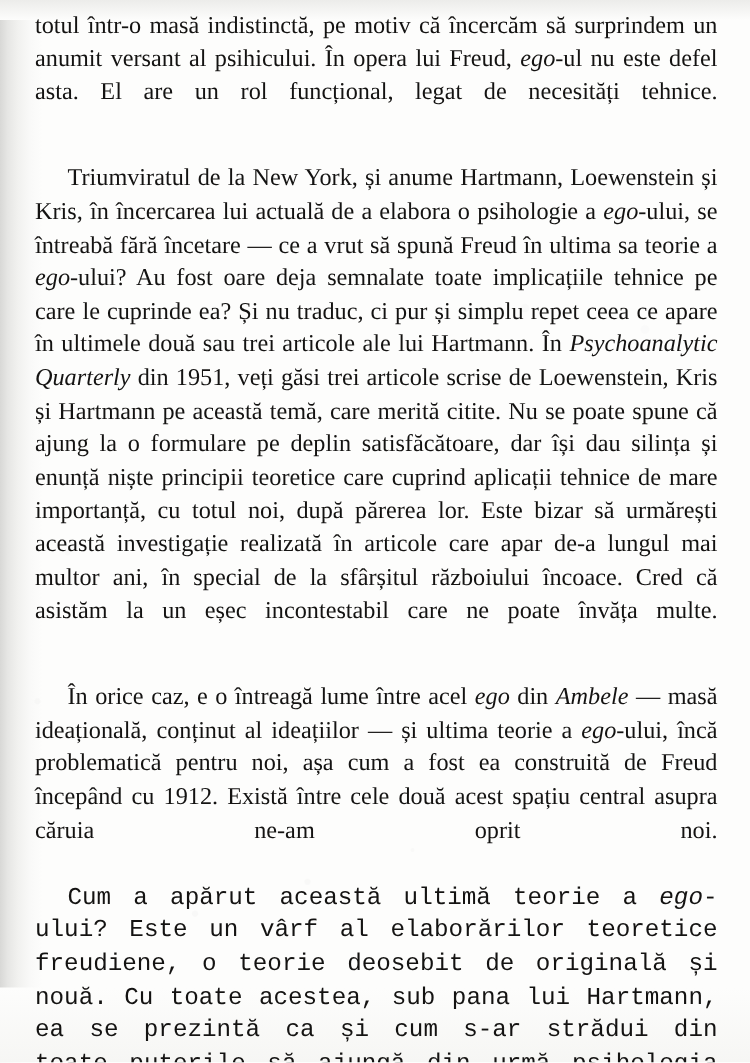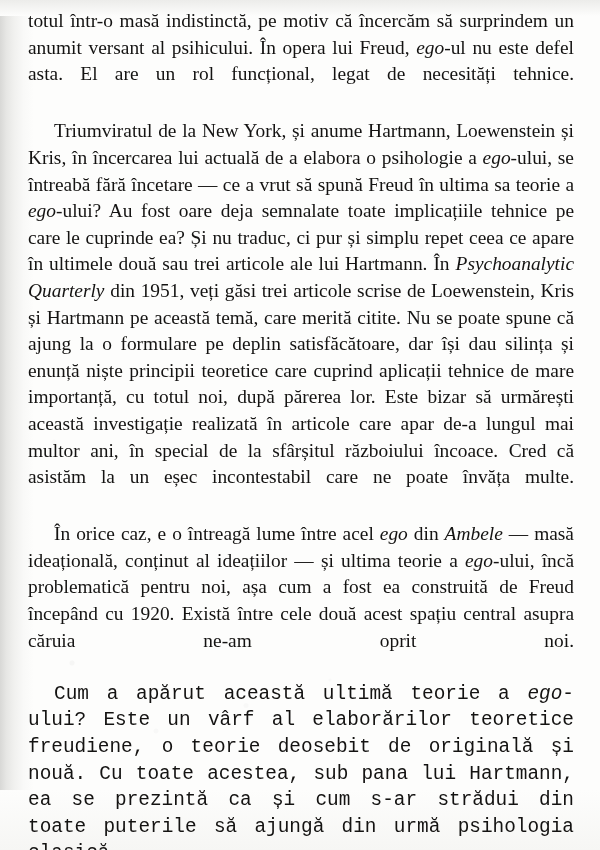--- a/index.html
+++ b/index.html
@@ -77,21 +77,21 @@
     font-size: 19.4px;
     line-height: 26.6px;
     color: #141312;
     text-indent: 26px;
     -webkit-font-smoothing: antialiased;
   }
   p.para.no-indent {
     text-indent: 0;
   }
   p.para + p.para {
-    margin-top: 4px;
+    margin-top: 16px;
   }
   
   p.para:after {
     content: "";
     display: inline-block;
     width: 100%;
   }
 
   em, .it {
     font-style: italic;
@@ -104,18 +104,18 @@
 
   <div id="scan-shade-left"></div>
   <div id="scan-shade-top"></div>
   <div id="scan-shade-bottom"></div>
   <div id="scan-noise"></div>
 
   <div id="text-column" style="color: rgb(20, 19, 18);">
 
   <p class="para no-indent"><span>totul într-o masă indistinctă, pe motiv că încercăm să surprindem un anumit versant al psihicului. În opera lui Freud, </span><em>ego</em><span>-ul nu este defel asta. El are un rol funcțional, legat de necesități tehnice.</span></p>
       <p class="para"><span>Triumviratul de la New York, și anume Hartmann, Loewenstein și Kris, în încercarea lui actuală de a elabora o psihologie a </span><em>ego</em><span>-ului, se întreabă fără încetare — ce a vrut să spună Freud în ultima sa teorie a </span><em>ego</em><span>-ului? Au fost oare deja semnalate toate implicațiile tehnice pe care le cuprinde ea? Și nu traduc, ci pur și simplu repet ceea ce apare în ultimele două sau trei articole ale lui Hartmann. În </span><em>Psychoanalytic Quarterly</em><span> din 1951, veți găsi trei articole scrise de Loewenstein, Kris și Hartmann pe această temă, care merită citite. Nu se poate spune că ajung la o formulare pe deplin satisfăcătoare, dar își dau silința și enunță niște principii teoretice care cuprind aplicații tehnice de mare importanță, cu totul noi, după părerea lor. Este bizar să urmărești această investigație realizată în articole care apar de-a lungul mai multor ani, în special de la sfârșitul războiului încoace. Cred că asistăm la un eșec incontestabil care ne poate învăța multe.</span></p>
-      <p class="para"><span>În orice caz, e o întreagă lume între acel </span><em>ego</em><span> din </span><em>Ambele</em><span> — masă ideațională, conținut al ideațiilor — și ultima teorie a </span><em>ego</em><span>-ului, încă problematică pentru noi, așa cum a fost ea construită de Freud începând cu 1920. Există între cele două acest spațiu central asupra căruia ne-am oprit noi.</span></p>
+      <p class="para"><span>În orice caz, e o întreagă lume între acel </span><em>ego</em><span> din </span><em>Ambele</em><span> — masă ideațională, conținut al ideațiilor — și ultima teorie a </span><em>ego</em><span>-ului, încă problematică pentru noi, așa cum a fost ea construită de Freud începând cu 1912. Există între cele două acest spațiu central asupra căruia ne-am oprit noi.</span></p>
       <p class="para" style="margin-top: 0; font-family: Liberation Mono, monospace;"><span>Cum a apărut această ultimă teorie a </span><em>ego</em><span>-ului? Este un vârf al elaborărilor teoretice freudiene, o teorie deosebit de originală și nouă. Cu toate acestea, sub pana lui Hartmann, ea se prezintă ca și cum s-ar strădui din toate puterile să ajungă din urmă psihologia clasică.</span></p>
       <p class="para" style="margin-top: 8px;"><span>Ambele lucruri sunt adevărate. După cum spune Kris, această teorie introduce psihanaliza în psihologia generală și, în același timp, reprezintă o noutate fără precedent. Este aici un paradox pe</span></p>
     </div>
 
 </div>
 
 </body></html>

